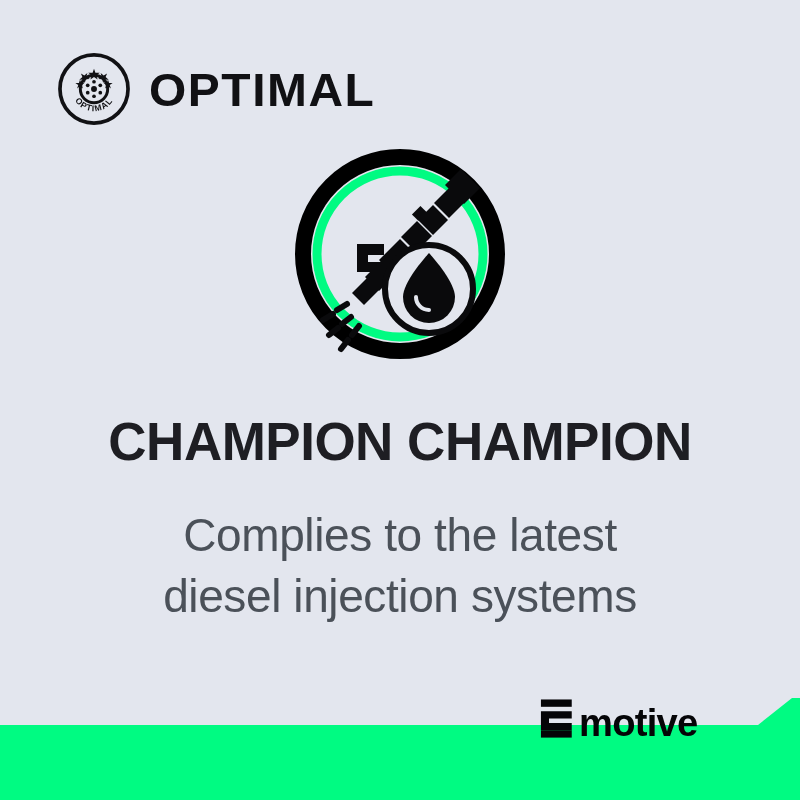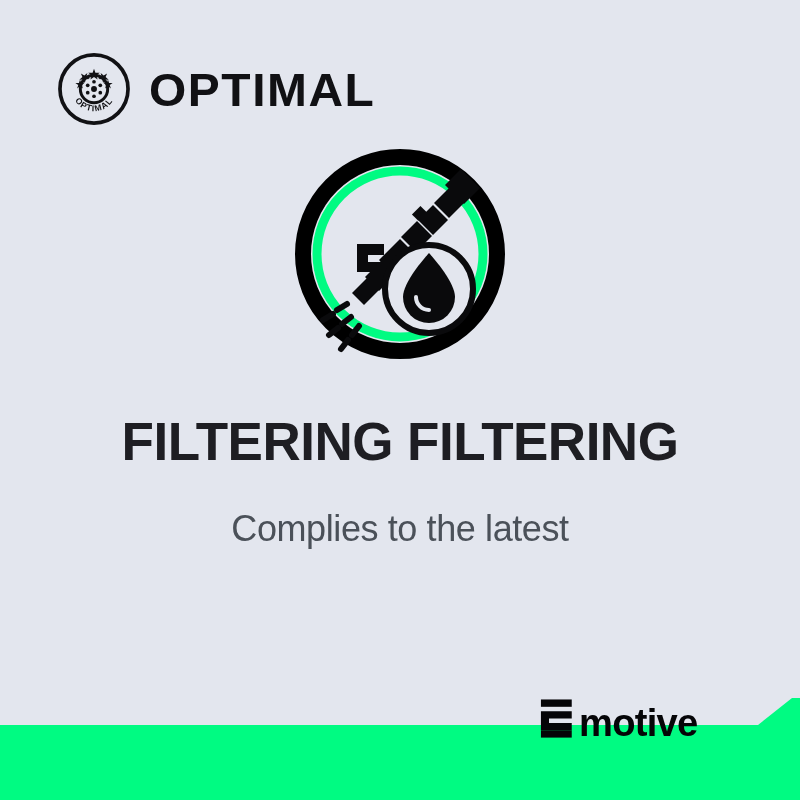--- a/index.html
+++ b/index.html
@@ -78,21 +78,21 @@
     white-space: nowrap;
   }
   .subhead {
     position: absolute;
     left: 0;
     top: 505px;
     width: 800px;
     text-align: center;
     font-family: "Liberation Sans", sans-serif;
     font-weight: normal;
-    font-size: 36px;
+    font-size: 46px;
     letter-spacing: -0.4px;
     color: #4b5159;
     line-height: 1.33;
   }
   .subhead .subhead-line {
     display: block;
   }
 
   
   .footer-band {
@@ -199,24 +199,25 @@
           <line x1="53" y1="191" x2="46" y2="200"></line>
         </g>
 
         <circle cx="134" cy="140" r="44" fill="#e3e6ee" stroke="#0a0a0c" stroke-width="6"></circle>
         <path d="M134 104 C134 104 160 132 160 148 A26 26 0 0 1 108 148 C108 132 134 104 134 104 Z" fill="#0a0a0c"></path>
         <path d="M121 148 a13 13 0 0 0 13 13" fill="none" stroke="#e3e6ee" stroke-width="4" stroke-linecap="round"></path>
       </g>
     </svg>
   </div>
 
-  <div class="headline">FILTERING FILTERING</div>
+  <div class="headline">CHAMPION CHAMPION</div>
 
   <div class="subhead">
     <span class="subhead-line">Complies to the latest</span>
+    <span class="subhead-line">diesel injection systems</span>
   </div>
 
   <div class="footer-band">
     <svg viewBox="0 0 800 102" preserveAspectRatio="none" xmlns="http://www.w3.org/2000/svg" aria-hidden="true">
       <path d="M0,27 H758 L792,0 H800 V102 H0 Z" fill="#00fb82"></path>
     </svg>
   </div>
 
   <div class="footer-logo">
     <svg viewBox="0 0 300 60" xmlns="http://www.w3.org/2000/svg" aria-hidden="true">

